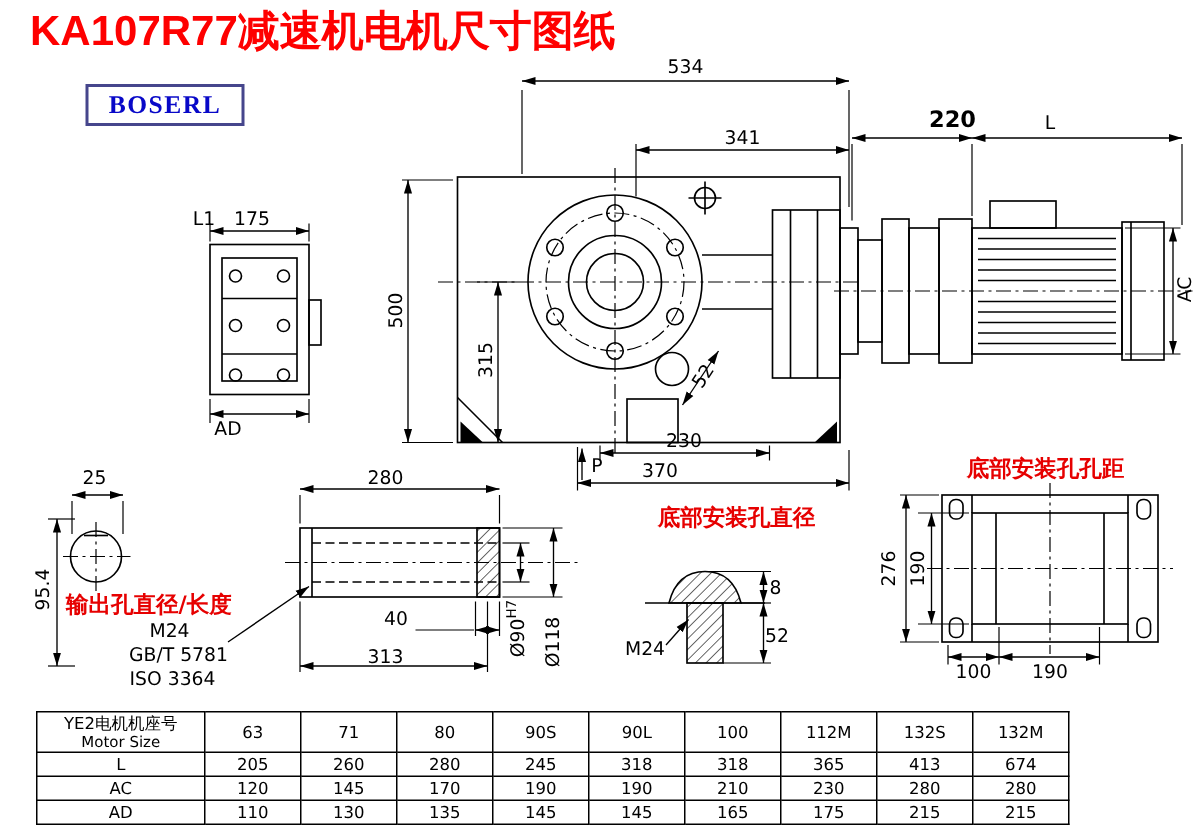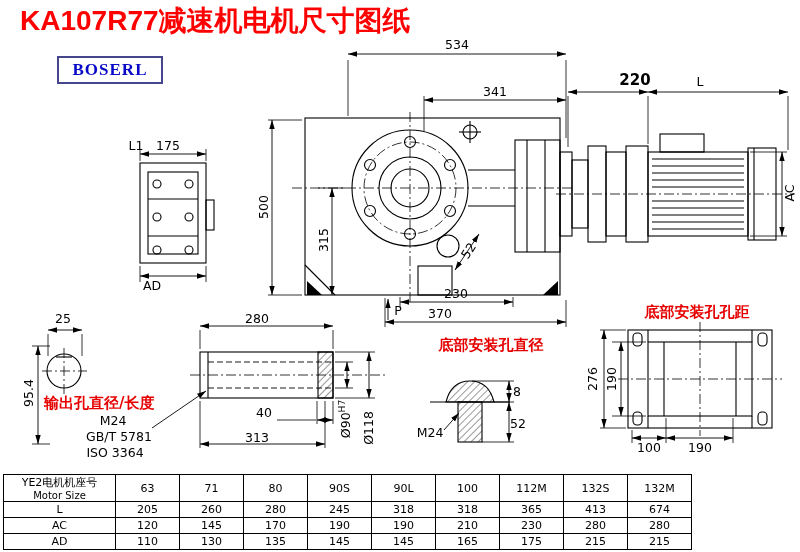--- a/index.html
+++ b/index.html
@@ -12,21 +12,21 @@
           display:flex; align-items:center; justify-content:center; background:#fff;
           font-family:"Liberation Serif",serif; font-weight:bold; font-size:17px; color:#0808c8; letter-spacing:1px; }
   .lbl { position:absolute; font-size:12.5px; line-height:1; color:#000; white-space:nowrap;
          transform:translate(-50%,-50%); }
   .lbl.rot   { transform:translate(-50%,-50%) rotate(-90deg); }
   .lbl.rot60 { transform:translate(-50%,-50%) rotate(-57deg); }
   .lbl.bold  { font-weight:bold; font-size:15px;margin-left:46px; }
   .lbl sup { font-size:9px; }
   .red-note { position:absolute; color:#e60000; font-weight:bold; font-size:15px; white-space:nowrap; line-height:1.05; }
   .red-note.ctr { transform:translate(-50%,-50%); }
-  .dtable { position:absolute; left:3px; top:474px; border-collapse:collapse; table-layout:fixed; background:#fff; }
+  .dtable { position:absolute; left:24px; top:474px; border-collapse:collapse; table-layout:fixed; background:#fff; }
   .dtable td, .dtable th { border:1px solid #000; text-align:center; vertical-align:middle;
                            font-size:11px; font-weight:normal; color:#000; padding:0; }
   .dtable .hdr-cn { font-size:11px; }
   .dtable .hdr-en { font-size:10px; }
 </style>
 </head>
 <body>
 
 <div class="stage">
 

